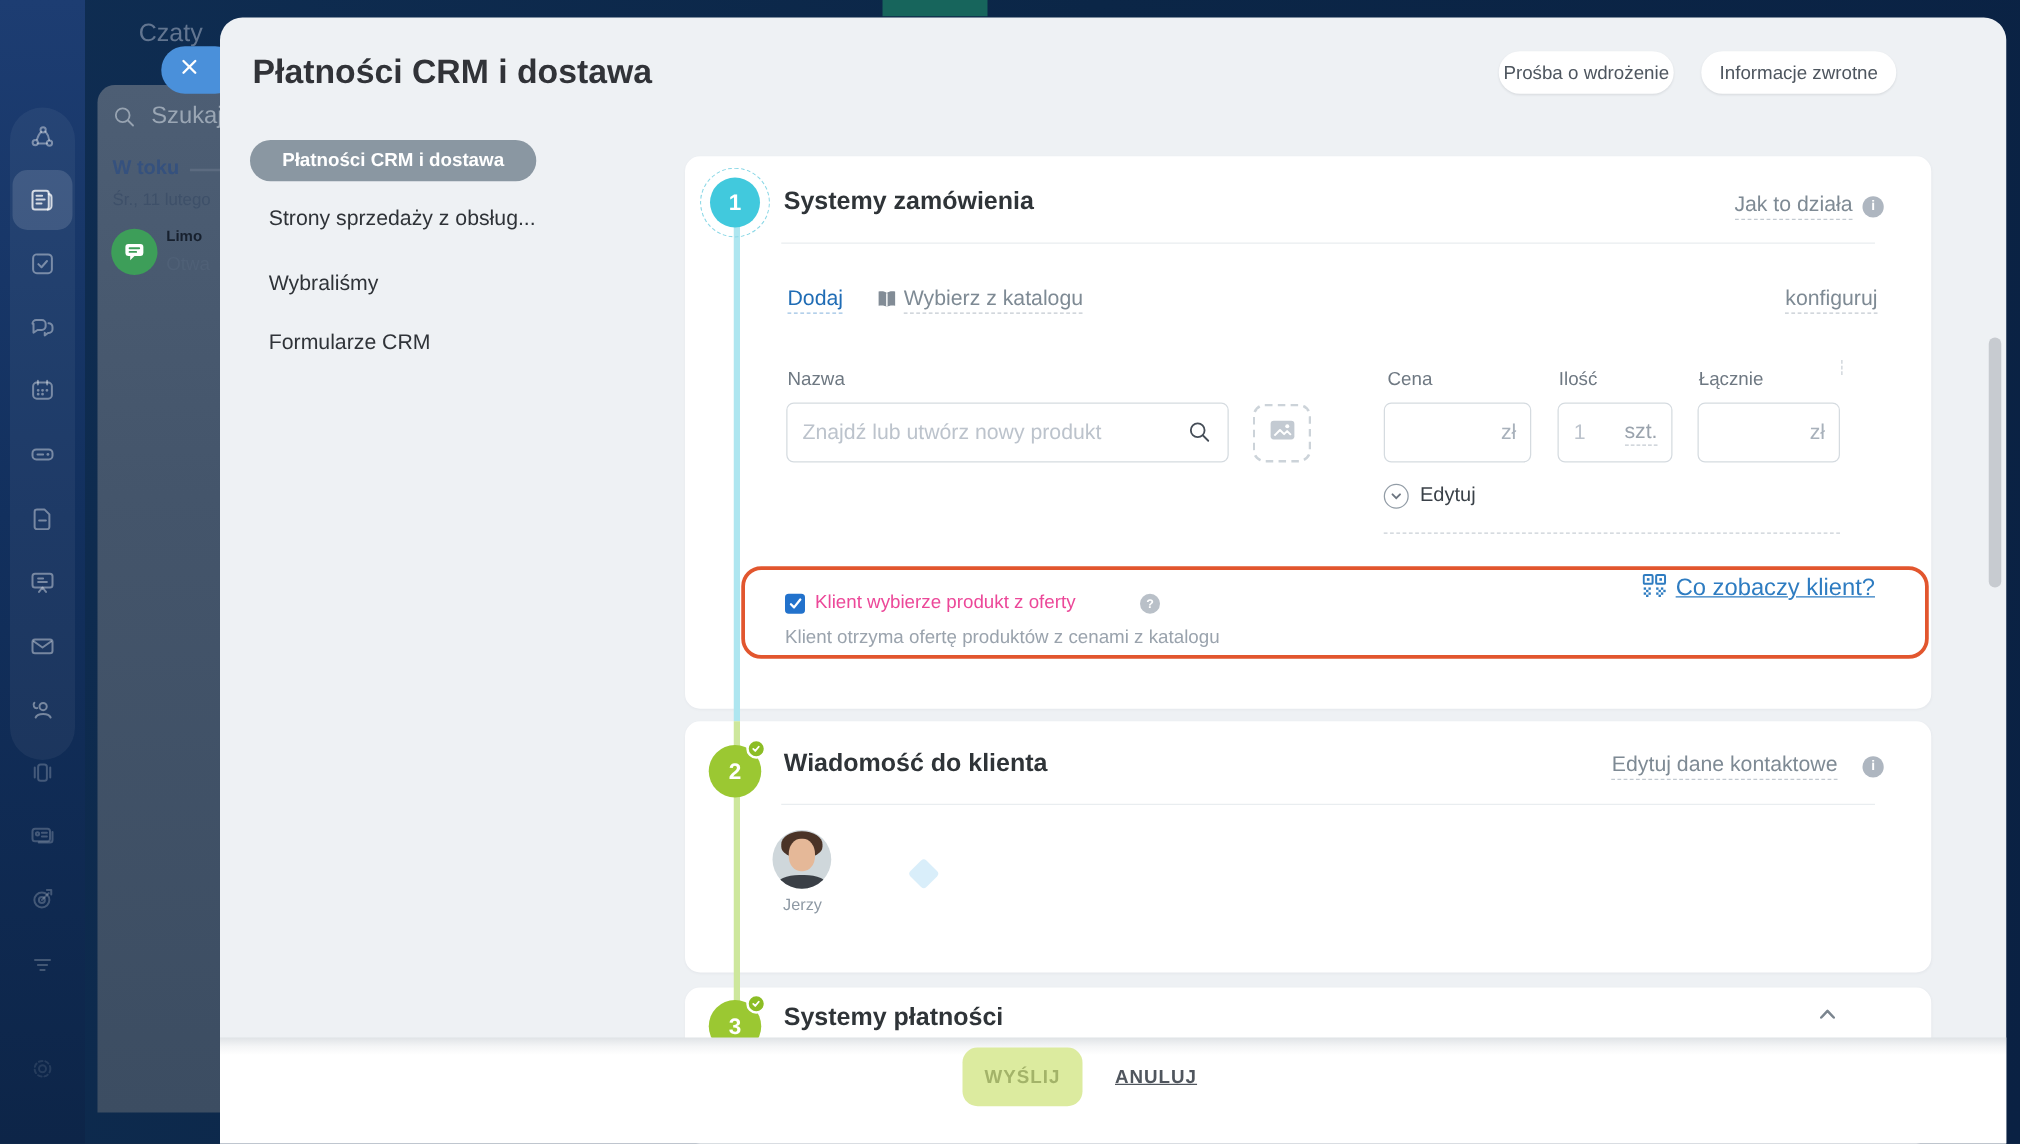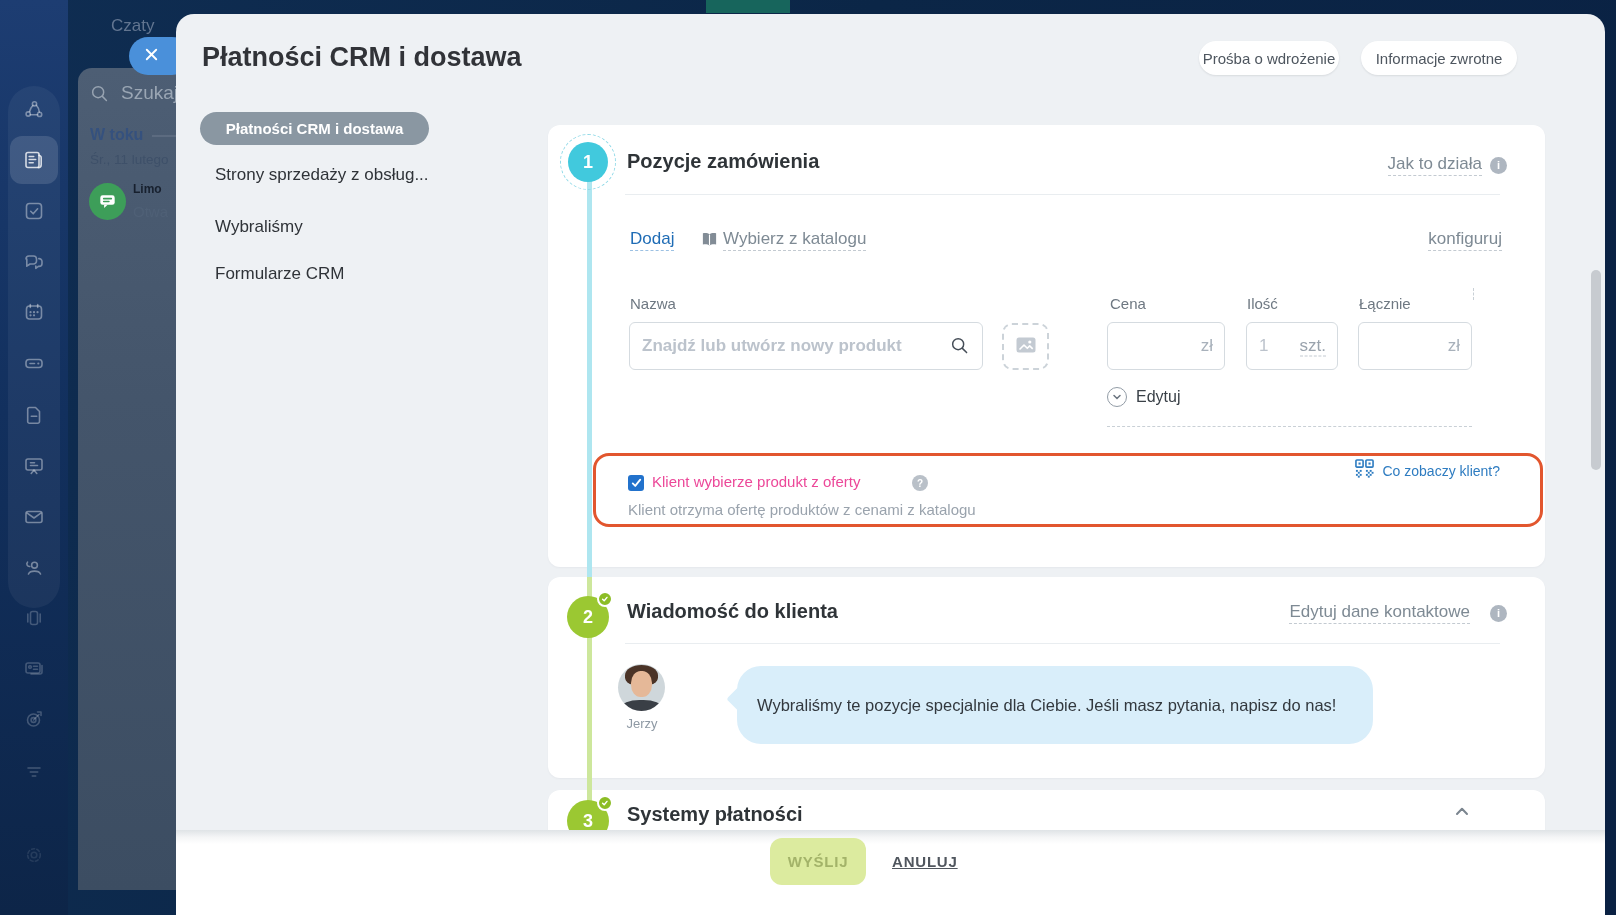--- a/index.html
+++ b/index.html
@@ -8,21 +8,21 @@
          background:linear-gradient(110deg,#0f2d52 0%,#0b2647 45%,#0a2143 100%);}
   .a{position:absolute;}
   .sic svg{stroke:currentColor;fill:none;stroke-width:1.6;stroke-linecap:round;stroke-linejoin:round;display:block;}
   
   .sidebar{left:0;top:0;width:68px;height:915px;background:linear-gradient(180deg,#1d3d72 0%,#12305e 45%,#0d2548 100%);}
   .sb-strip{left:8px;top:86px;width:52px;height:522px;border-radius:26px;background:rgba(255,255,255,.05);}
   .sb-active{left:10px;top:136px;width:48px;height:48px;border-radius:12px;background:rgba(255,255,255,.13);}
   .sb-ic{width:24px;height:24px;color:rgba(255,255,255,.40);}
   .sb-ic.lo{color:rgba(255,255,255,.22);} .sb-ic.dm{color:rgba(255,255,255,.10);}
   .sb-ic.on{color:rgba(255,255,255,.78);}
-  .top-title{left:111px;top:16px;font-size:17px;color:#627590;}
+  .top-title{left:111px;top:16px;font-size:20px;color:#627590;}
   .teal-bar{left:706px;top:0;width:84px;height:13px;background:#17655c;}
   .chat-panel{left:78px;top:68px;width:98px;height:822px;border-radius:14px 0 0 0;
               background:linear-gradient(180deg,#4d5e74 0%,#44556b 40%,#3c4d62 100%);z-index:2;}
   .close-btn{left:129px;top:37px;width:62px;height:38px;border-radius:19px;background:#4a90da;z-index:3;
              display:flex;align-items:center;padding-left:14px;cursor:pointer;}
   
   .modal{left:176px;top:14px;width:1429px;height:901px;border-radius:18px 18px 0 0;background:#eef1f4;z-index:4;}
   .m-title{left:26px;top:28px;font-size:27px;font-weight:700;color:#313338;}
   .hdr-btn{height:34px;border-radius:18px;background:#fff;box-shadow:0 1px 2px rgba(20,30,40,.10);
            display:flex;align-items:center;justify-content:center;font-size:15px;color:#4e565f;cursor:pointer;white-space:nowrap;}
@@ -210,39 +210,39 @@
 
     <div class="a hdr-btn" style="left:1023px;top:27px;width:140px;">Prośba o wdrożenie</div>
     <div class="a hdr-btn" style="left:1185px;top:27px;width:156px;">Informacje zwrotne</div>
 
     <div class="a nav-pill">Płatności CRM i dostawa</div>
     <div class="a nav-item" style="top:151px;">Strony sprzedaży z obsług...</div>
     <div class="a nav-item" style="top:203px;">Wybraliśmy</div>
     <div class="a nav-item" style="top:250px;">Formularze CRM</div>
 
     <div class="a card" style="left:372px;top:111px;width:997px;height:442px;">
-      <div class="a" style="left:79px;top:25px;"><span class="step-title">Pozycje zamówienia</span></div>
+      <div class="a" style="left:79px;top:25px;"><span class="step-title">Systemy zamówienia</span></div>
       <div class="a" style="right:38px;top:29px;display:flex;align-items:center;gap:8px;margin-left:30px;">
         <span class="glink">Jak to działa</span>
         <span class="info-i">i</span>
       </div>
       <div class="a divider" style="left:77px;top:69px;width:875px;"></div>
 
       <span class="a blink" style="left:82px;top:104px;">Dodaj</span>
       <span class="a" style="left:152px;top:106px;color:#828c96;">
         <svg viewBox="0 0 20 18" width="19" height="17">
             <path d="M10 3.5C8.4 2.2 5.8 1.8 3 2.4v12c2.8-.6 5.4-.2 7 1 1.6-1.2 4.2-1.6 7-1v-12c-2.8-.6-5.4-.2-7 1.1z" fill="currentColor"></path>
             <path d="M10 3.8v11.4" stroke="#fff" stroke-width="1.2"></path>
           </svg></span>
       <span class="a glink" style="left:175px;top:104px;">Wybierz z katalogu</span>
       <span class="a glink" style="right:43px;top:104px;">konfiguruj</span>
 
       <div class="a flabel" style="left:82px;top:170px;">Nazwa</div>
       <div class="fwrap" style="left:81px;top:197px;width:354px;height:48px;">
-        <input class="finput" style="padding-right: 44px; font-weight: bold;" placeholder="Znajdź lub utwórz nowy produkt">
+        <input class="finput" style="padding-right: 44px;" placeholder="Znajdź lub utwórz nowy produkt">
         <span class="a sic" style="right:12px;top:13px;color:#454d57;">
           <svg viewBox="0 0 24 24" width="22" height="22" stroke-width="2">
               <circle cx="10" cy="10" r="6"></circle>
               <path d="M14.6 14.6l4.6 4.6"></path>
             </svg>
           </span>
       </div>
       <div class="a" style="left:454px;top:198px;width:47px;height:47px;border:2px dashed #ccd3d9;border-radius:10px;display:flex;align-items:center;justify-content:center;color:#c3cad2;">
         <span>
           <svg viewBox="0 0 22 20" width="22" height="20">
@@ -305,43 +305,40 @@
               <rect x="5" y="15.7" width="2" height="2"></rect>
               <rect x="3" y="17.6" width="2" height="2"></rect>
               <rect x="11.5" y="11.5" width="2" height="2"></rect>
               <rect x="15.5" y="11.5" width="2" height="2"></rect>
               <rect x="13.5" y="13.5" width="2" height="2"></rect>
               <rect x="17.5" y="13.5" width="2" height="2"></rect>
               <rect x="11.5" y="15.7" width="2" height="2"></rect>
               <rect x="15.5" y="15.7" width="2" height="2"></rect>
               <rect x="13.5" y="17.6" width="2" height="2"></rect>
             </svg></span>
-        <span style="font-size:14px;color:#2e7cc1;white-space:nowrap;">Co zobaczy klient?</span>
+        <span style="font-size:19px;color:#2e7cc1;white-space:nowrap;text-decoration:underline;">Co zobaczy klient?</span>
       </div>
     </div>
 
     <div class="a card" style="left:372px;top:563px;width:997px;height:201px;">
       <div class="a" style="left:79px;top:23px;"><span class="step-title">Wiadomość do klienta</span></div>
       <div class="a" style="right:38px;top:25px;display:flex;align-items:center;gap:20px;">
         <span class="glink">Edytuj dane kontaktowe</span>
         <span class="info-i">i</span>
       </div>
       <div class="a divider" style="left:77px;top:66px;width:875px;"></div>
 
       <div class="a avatar" style="left:70px;top:87px;">
         <div class="a" style="left:7px;top:1px;width:33px;height:21px;background:#4a3327;border-radius:50% 50% 42% 42%;"></div>
         <div class="a" style="left:13px;top:7px;width:21px;height:26px;background:#e5b898;border-radius:46%;"></div>
         <div class="a" style="left:3px;bottom:-7px;width:41px;height:18px;background:#3a3f46;border-radius:45% 45% 0 0;"></div>
       </div>
       <div class="a" style="left:58px;top:139px;width:72px;text-align:center;font-size:13px;color:#8e99a4;">Jerzy</div>
 
       <div class="a bubble-tail" style="left:182px;top:113px;"></div>
-      <div class="a bubble" style="left:189px;top:89px;width:636px;height:78px;">
-        <span style="font-size:16.5px;color:#32383e;white-space:nowrap;">Wybraliśmy te pozycje specjalnie dla Ciebie. Jeśli masz pytania, napisz do nas!</span>
-      </div>
     </div>
 
     <div class="a card" style="left:372px;top:776px;width:997px;height:125px;">
       <div class="a" style="left:79px;top:13px;"><span class="step-title">Systemy płatności</span></div>
       <span class="a" style="left:906px;top:14px;">
         <svg viewBox="0 0 16 14" width="16" height="14" fill="none" stroke="#7b858f" stroke-width="2" stroke-linecap="round" stroke-linejoin="round">
             <path d="M3 10l5-5.3L13 10"></path>
           </svg></span>
     </div>
 

